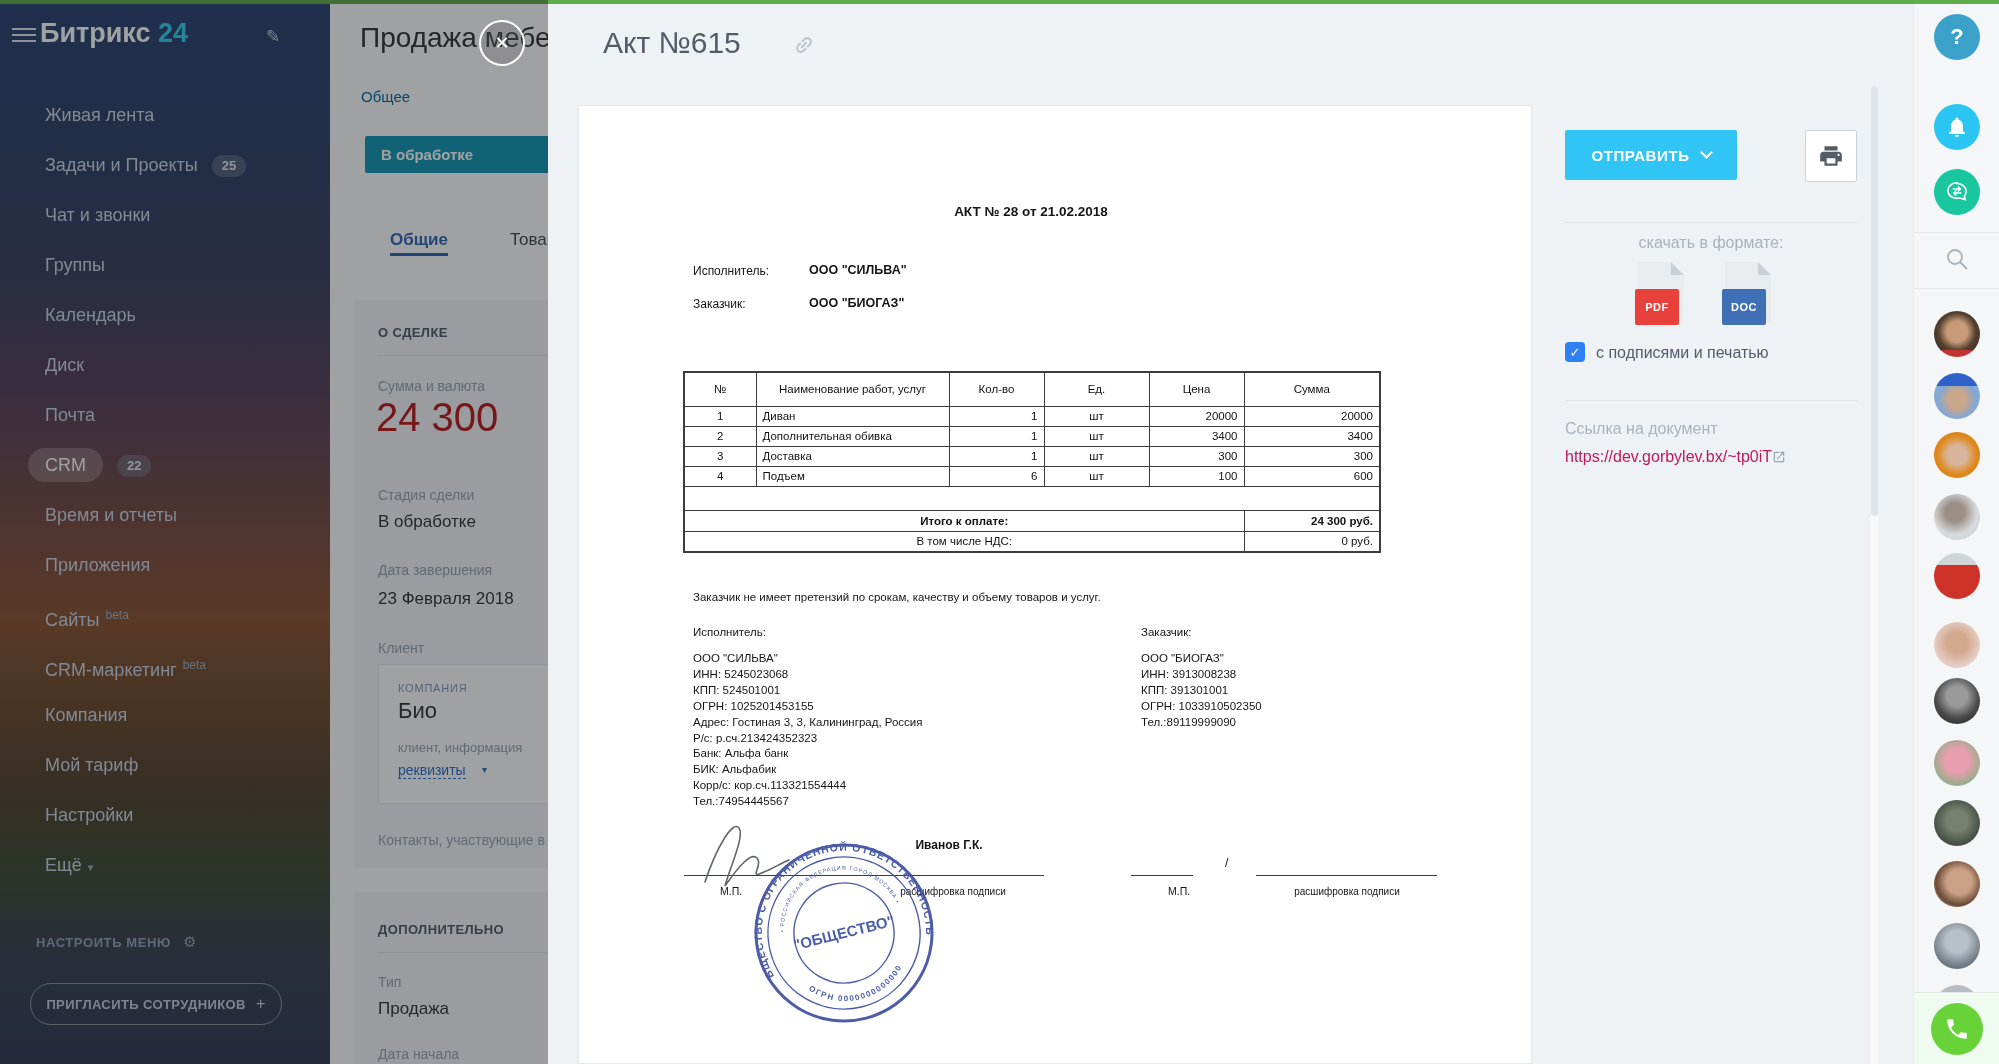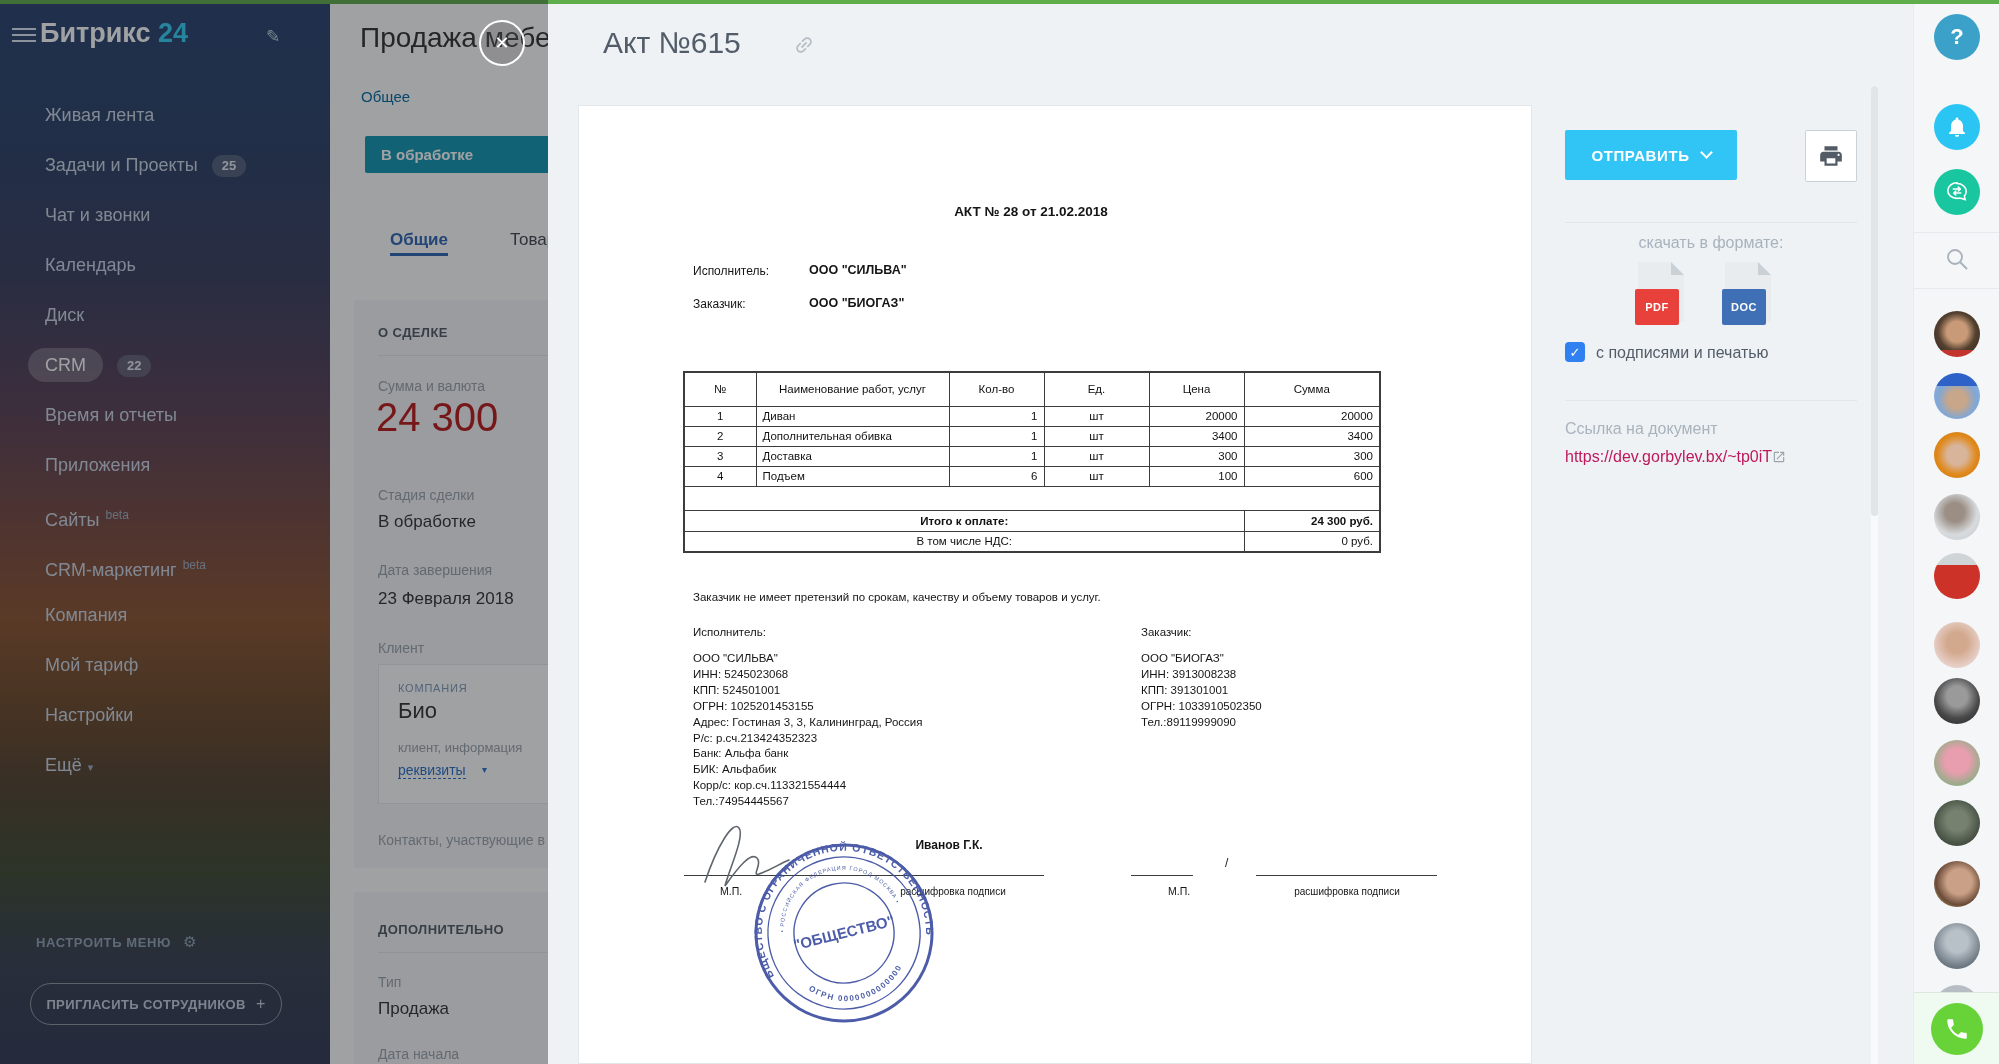--- a/index.html
+++ b/index.html
@@ -127,22 +127,24 @@
         <i></i>
         <i></i>
         <i></i>
       </div>
     <div class="logo"><span>Битрикс</span> <span class="n24">24</span></div>
     <div class="pencil">✎</div>
     <ul class="menu">
       <li><span>Живая лента</span></li>
       <li><span>Задачи и Проекты</span><span class="badge">25</span></li>
       <li><span>Чат и звонки</span></li>
+      <li><span>Группы</span></li>
       <li><span>Календарь</span></li>
       <li><span>Диск</span></li>
+      <li><span>Почта</span></li>
       <li><span class="pill-active">CRM</span><span class="badge">22</span></li>
       <li><span>Время и отчеты</span></li>
       <li><span>Приложения</span></li>
       <li><span>Сайты</span><span class="beta">beta</span></li>
       <li><span>CRM-маркетинг</span><span class="beta">beta</span></li>
       <li><span>Компания</span></li>
       <li><span>Мой тариф</span></li>
       <li><span>Настройки</span></li>
       <li><span>Ещё</span><span class="caret">▾</span></li>
     </ul>

